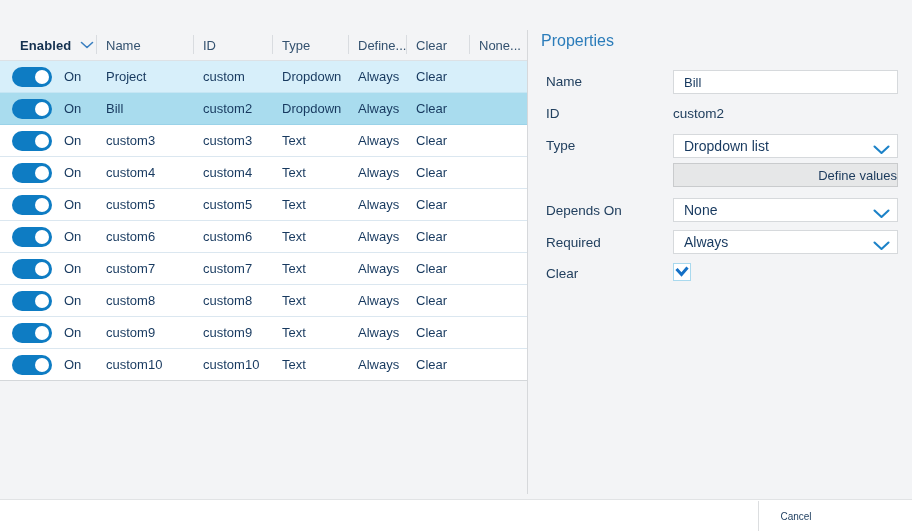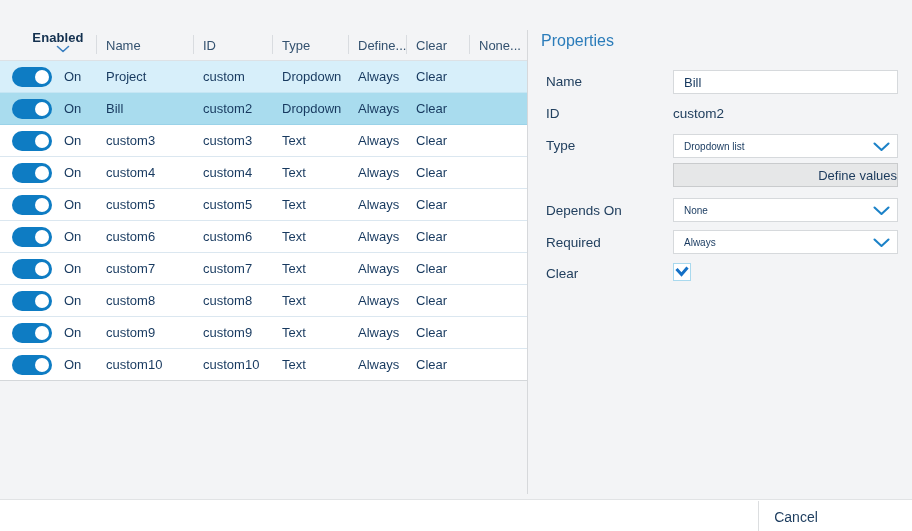--- a/index.html
+++ b/index.html
@@ -10,21 +10,21 @@
     color:#1b3a5c;
     overflow:hidden;
   }
   .app { position:relative; width:912px; height:531px; background:#f3f4f6; }
 
   
   .left-panel { position:absolute; left:0; top:30px; width:527px; }
   .table-header { position:relative; height:30px; font-size:13px; color:#33516f; }
   .th { position:absolute; top:0; height:30px; display:flex; align-items:center; padding-left:10px; }
   .th::before { content:''; position:absolute; left:0; top:5px; bottom:6px; width:1px; background:#d9dce0; }
-  .th-enabled { left:0; width:96px; padding-left:20px;flex-direction:column; }
+  .th-enabled { left:0; width:96px; padding-left:20px; }
   .th-enabled::before { display:none; }
   .th-enabled .hdr-label { font-weight:bold; color:#13304f; letter-spacing:.1px; }
   .th-name { left:96px;  width:97px; }
   .th-id   { left:193px; width:79px; }
   .th-type { left:272px; width:76px; }
   .th-req  { left:348px; width:58px; }
   .th-clear{ left:406px; width:63px; }
   .th-dep  { left:469px; width:58px; }
   .hdr-chevron { margin-left:9px; display:inline-flex; }
 
@@ -54,34 +54,34 @@
   .props-title { position:absolute; left:13px; top:32px; font-size:16px; color:#2b7cba; }
   .prop-label { position:absolute; left:18px; font-size:13.5px; color:#22405f; }
   .lbl-name { top:74px; } .lbl-id { top:106px; } .lbl-type { top:138px; }
   .lbl-depends { top:203px; } .lbl-required { top:235px; } .lbl-clear { top:266px; }
 
   .ctrl { position:absolute; left:145px; width:225px; }
   .text-input { top:70px; height:24px; border:1px solid #d6d9dc; background:#ffffff;
     font-family:"Liberation Sans", sans-serif; font-size:13px; color:#17395f; padding:0 10px; outline:none; width:225px; }
   .id-value { top:106px; font-size:13.5px; color:#22405f; }
   .dropdown { height:24px; border:1px solid #d6d9dc; background:#ffffff; display:flex;
-    align-items:center; padding:0 44px 0 10px; font-size:10px; color:#17395f; cursor:pointer; position:absolute; }
+    align-items:center; padding:0 44px 0 10px; font-size:14px; color:#17395f; cursor:pointer; position:absolute; }
   .dd-type { top:134px; } .dd-depends { top:198px; } .dd-required { top:230px; }
   .dd-chevron { position:absolute; right:7px; top:7px; }
   .define-btn { position:absolute; top:163px; left:145px; width:225px; height:24px;
     background:#e6e7e8; border:1px solid #c9cbcd; font-family:"Liberation Sans", sans-serif;
     font-size:13px; color:#1b3a5c; text-align:right; padding-left:10px; cursor:pointer; }
   .checkbox { position:absolute; left:145px; top:263px; width:18px; height:18px;
     background:#ffffff; border:1px solid #a9d9ee; display:flex; align-items:center; justify-content:center; cursor:pointer; }
 
   
   .footer { position:absolute; left:0; top:499px; width:912px; height:32px; background:#ffffff; border-top:1px solid #e1e3e5; }
   .footer-sep { position:absolute; left:758px; top:1px; width:1px; height:31px; background:#dcdee0; }
   .cancel-btn { position:absolute; left:759px; top:1px; width:74px; height:31px; background:#ffffff; border:none;
-    font-family:"Liberation Sans", sans-serif; font-size:14px; color:#1c3c5e; cursor:pointer; }
+    font-family:"Liberation Sans", sans-serif; font-size:10px; color:#1c3c5e; cursor:pointer; }
   .publish-btn { position:absolute; left:833px; top:5px; width:79px; height:27px; background:#0f78d1; border:none;
     font-family:"Liberation Sans", sans-serif; font-size:13.5px; font-weight:bold; color:#ffffff; cursor:pointer; }
 </style>
 </head>
 <body>
 
 <div class="app">
 
   <div class="left-panel">
     <div class="table-header">

